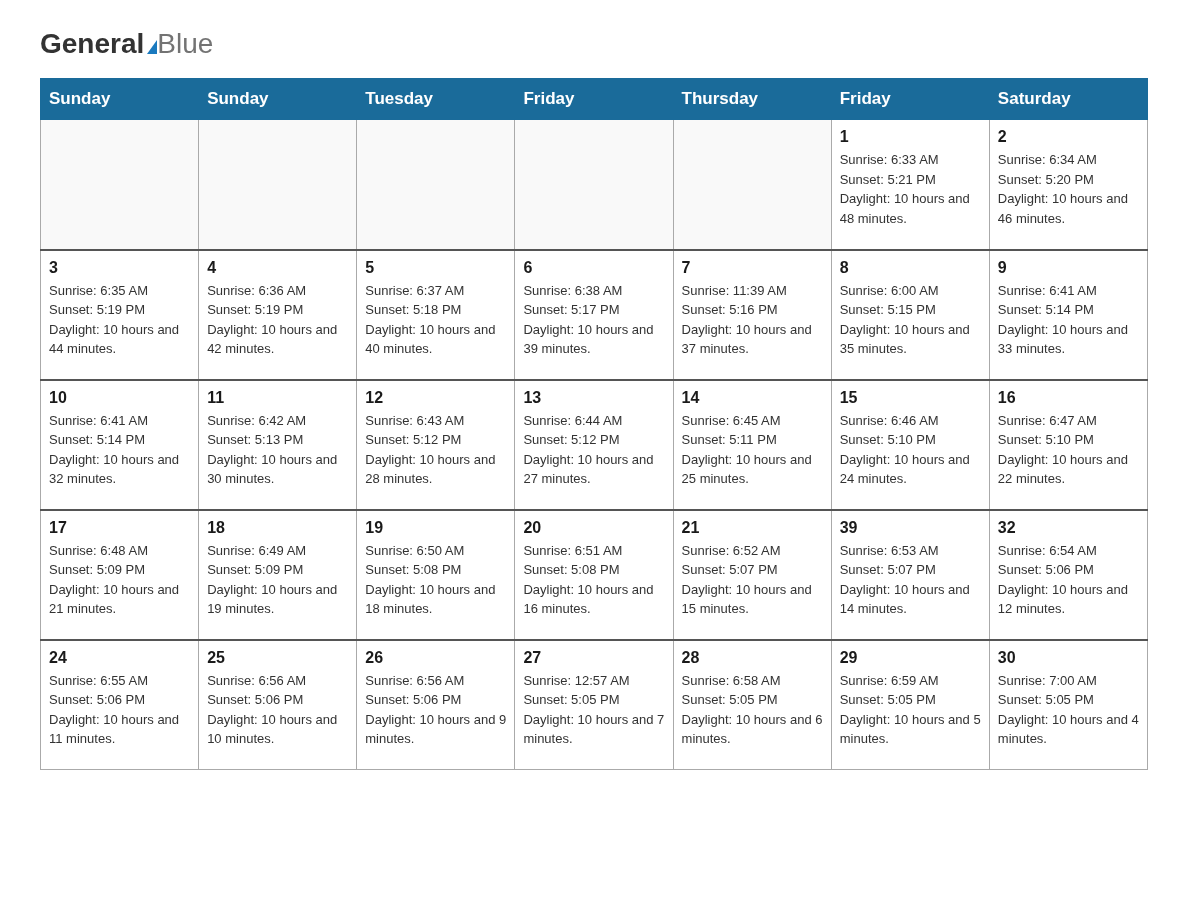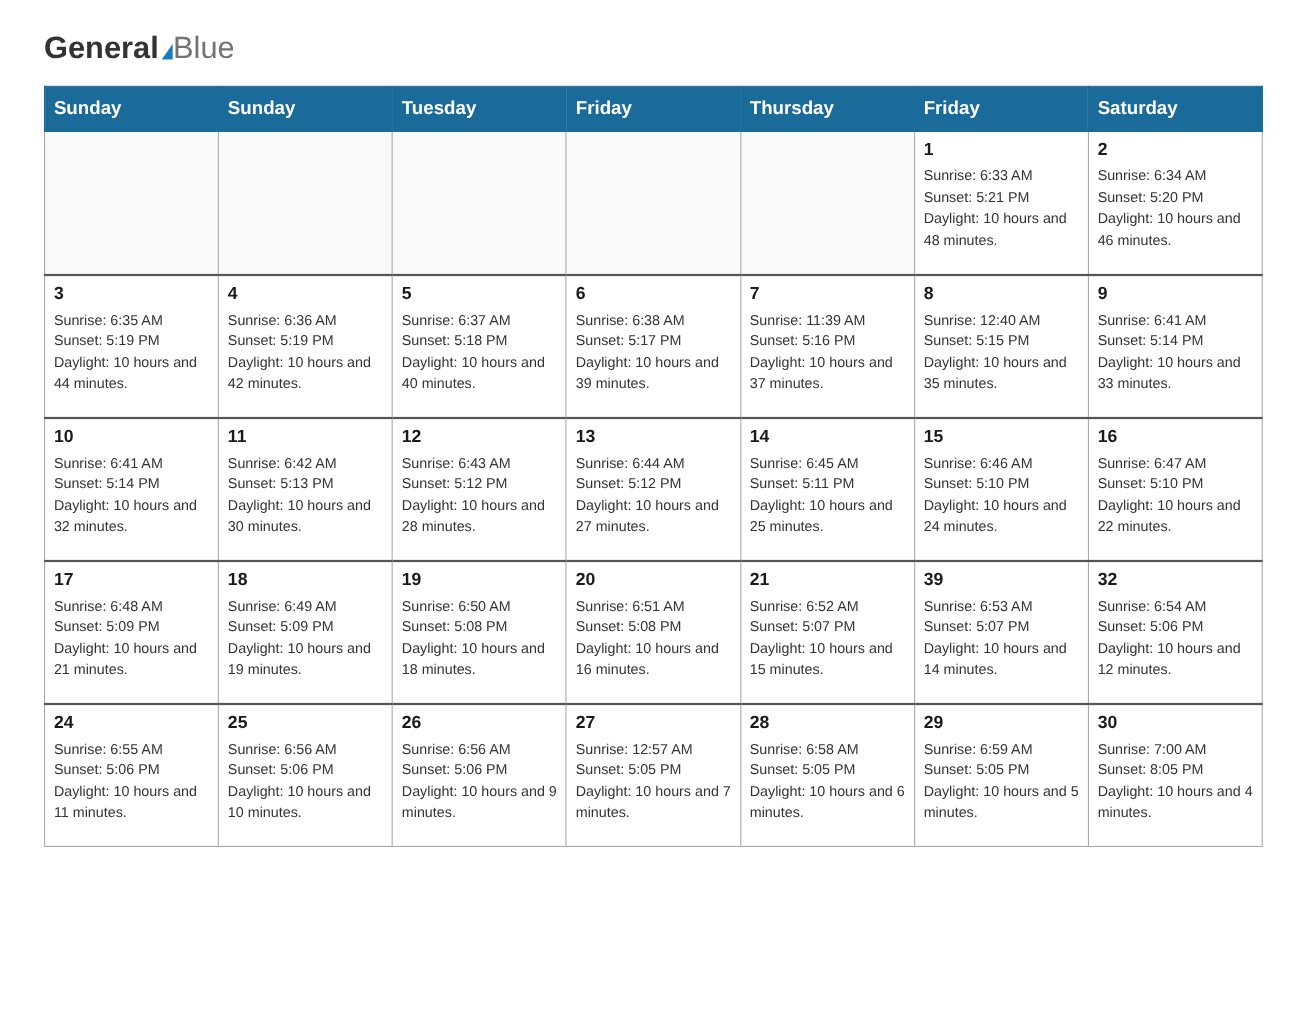--- a/index.html
+++ b/index.html
@@ -172,21 +172,21 @@
 Daylight: 10 hours and 39 minutes.</div>
         </td>
         <td>
           <span class="day-number">7</span>
           <div class="day-info">Sunrise: 11:39 AM
 Sunset: 5:16 PM
 Daylight: 10 hours and 37 minutes.</div>
         </td>
         <td>
           <span class="day-number">8</span>
-          <div class="day-info">Sunrise: 12:40 AM
+          <div class="day-info">Sunrise: 6:00 AM
 Sunset: 5:15 PM
 Daylight: 10 hours and 35 minutes.</div>
         </td>
         <td>
           <span class="day-number">9</span>
           <div class="day-info">Sunrise: 6:41 AM
 Sunset: 5:14 PM
 Daylight: 10 hours and 33 minutes.</div>
         </td>
       </tr>
@@ -311,18 +311,18 @@
         </td>
         <td>
           <span class="day-number">29</span>
           <div class="day-info">Sunrise: 6:59 AM
 Sunset: 5:05 PM
 Daylight: 10 hours and 5 minutes.</div>
         </td>
         <td>
           <span class="day-number">30</span>
           <div class="day-info">Sunrise: 7:00 AM
-Sunset: 8:05 PM
+Sunset: 5:05 PM
 Daylight: 10 hours and 4 minutes.</div>
         </td>
       </tr>
     </tbody>
 </table>
 
 </body></html>

